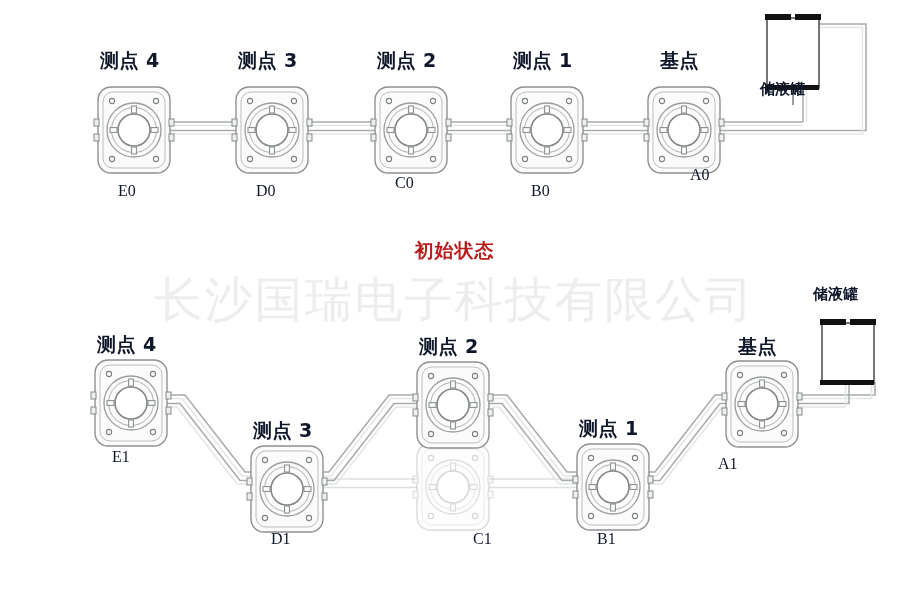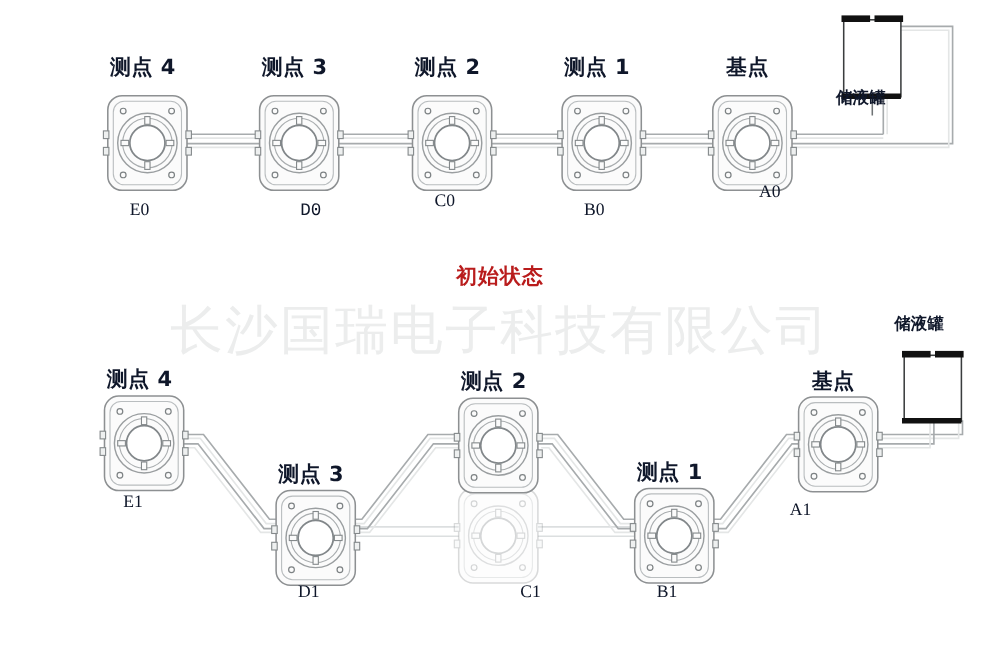--- a/index.html
+++ b/index.html
@@ -186,21 +186,21 @@
 
   <div class="lbl lbl-cn" style="left:100px;top:48px;">测点 4</div>
   <div class="lbl lbl-cn" style="left:238px;top:48px;">测点 3</div>
   <div class="lbl lbl-cn" style="left:377px;top:48px;">测点 2</div>
   <div class="lbl lbl-cn" style="left:513px;top:48px;">测点 1</div>
   <div class="lbl lbl-cn" style="left:660px;top:48px;">基点</div>
 
   <div class="lbl lbl-tank" style="left:750px;top:80px;">储液罐</div>
 
   <div class="lbl lbl-id" style="left:118px;top:182px;">E0</div>
-  <div class="lbl lbl-id" style="left:273px;top:182px;font-family:Liberation Mono, monospace;">D0</div>
+  <div class="lbl lbl-id" style="left:256px;top:182px;">D0</div>
   <div class="lbl lbl-id" style="left:395px;top:174px;">C0</div>
   <div class="lbl lbl-id" style="left:531px;top:182px;">B0</div>
   <div class="lbl lbl-id" style="left:668px;top:166px;margin-left:22px;">A0</div>
 
   <div class="caption" style="top:238px;">初始状态</div>
 
   <div class="lbl lbl-cn" style="left:97px;top:332px;">测点 4</div>
   <div class="lbl lbl-cn" style="left:253px;top:418px;">测点 3</div>
   <div class="lbl lbl-cn" style="left:419px;top:334px;">测点 2</div>
   <div class="lbl lbl-cn" style="left:579px;top:416px;">测点 1</div>

